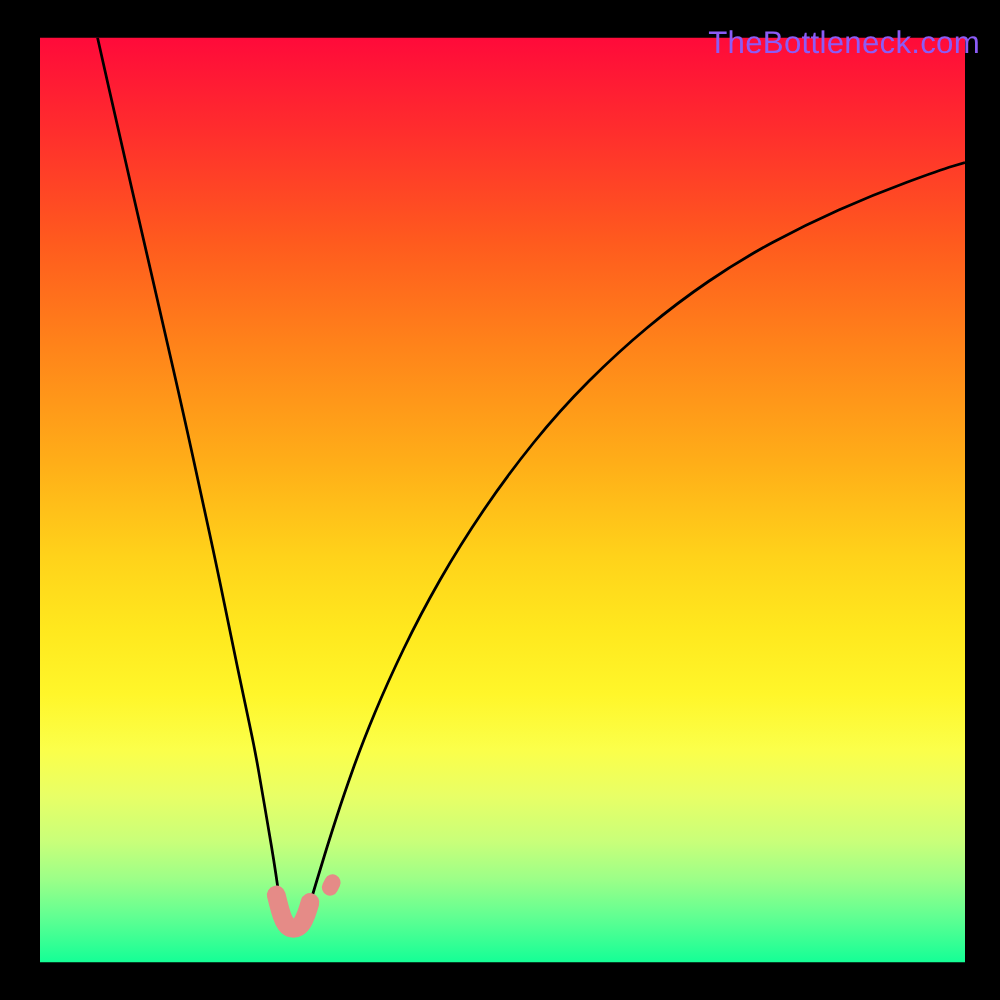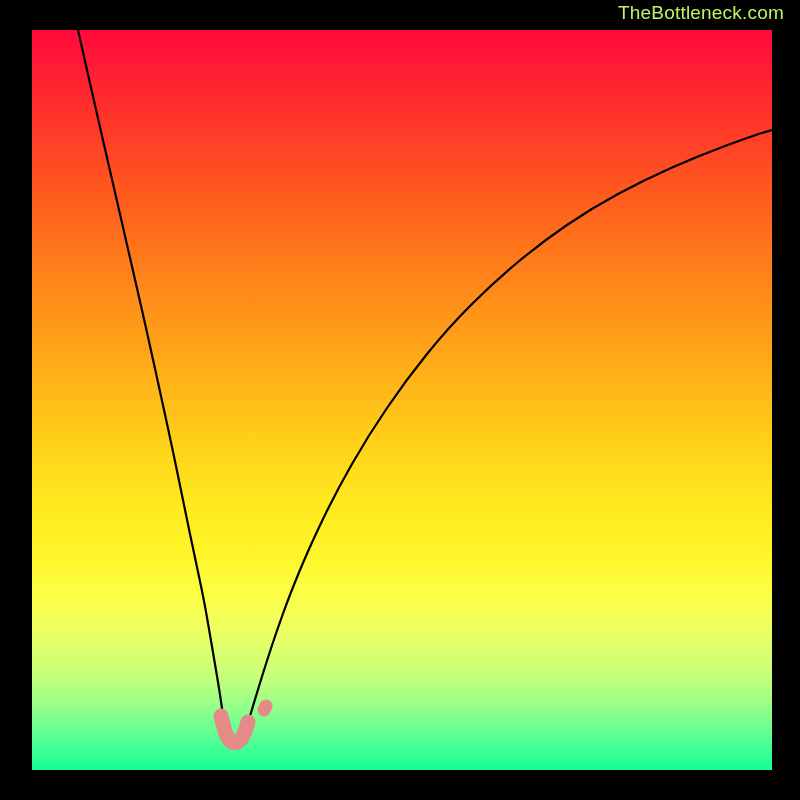--- a/index.html
+++ b/index.html
@@ -14,21 +14,21 @@
           #ffae18 46%,
           #ffd21a 56%,
           #ffe81e 64%,
           #fff62a 71%,
           #fbff4a 77%,
           #e8ff66 82%,
           #c8ff7a 87%,
           #9cff88 91%,
           #62ff92 95%,
           #14ff96 100%);}
-  .wm{position:absolute;top:2px;right:16px;color:#bef264;font-size:19px;font-weight:400;letter-spacing:.2px}
+  .wm{position:absolute;top:20px;right:16px;color:#8b5cf6;font-size:25px;font-weight:400;letter-spacing:.2px}
   svg{position:absolute;left:0;top:0}
 </style>
 </head>
 <body>
 
 <div class="frame">
   <div class="plot">
     <div class="grad"></div>
     <svg id="curves" width="740" height="740" viewBox="0 0 740 740">
         <path d="M 46 0 Q 46 0 55 40 Q 64 80 73 119 Q 82 158 90.5 195 Q 99 232 107 267 Q 115 302 122 334 Q 129 366 135.5 396 Q 142 426 147.5 453 Q 153 480 158 504 Q 163 528 167.5 549 Q 172 570 175 587.5 Q 178 605 180.5 619.5 Q 183 634 185 646 Q 187 658 188.5 668 Q 190 678 191 685.5 Q 192 693 192.5 698 Q 193 703 193.5 706 T 194 709" fill="none" stroke="#000000" stroke-width="2.2" stroke-linecap="butt" stroke-linejoin="round"></path>

